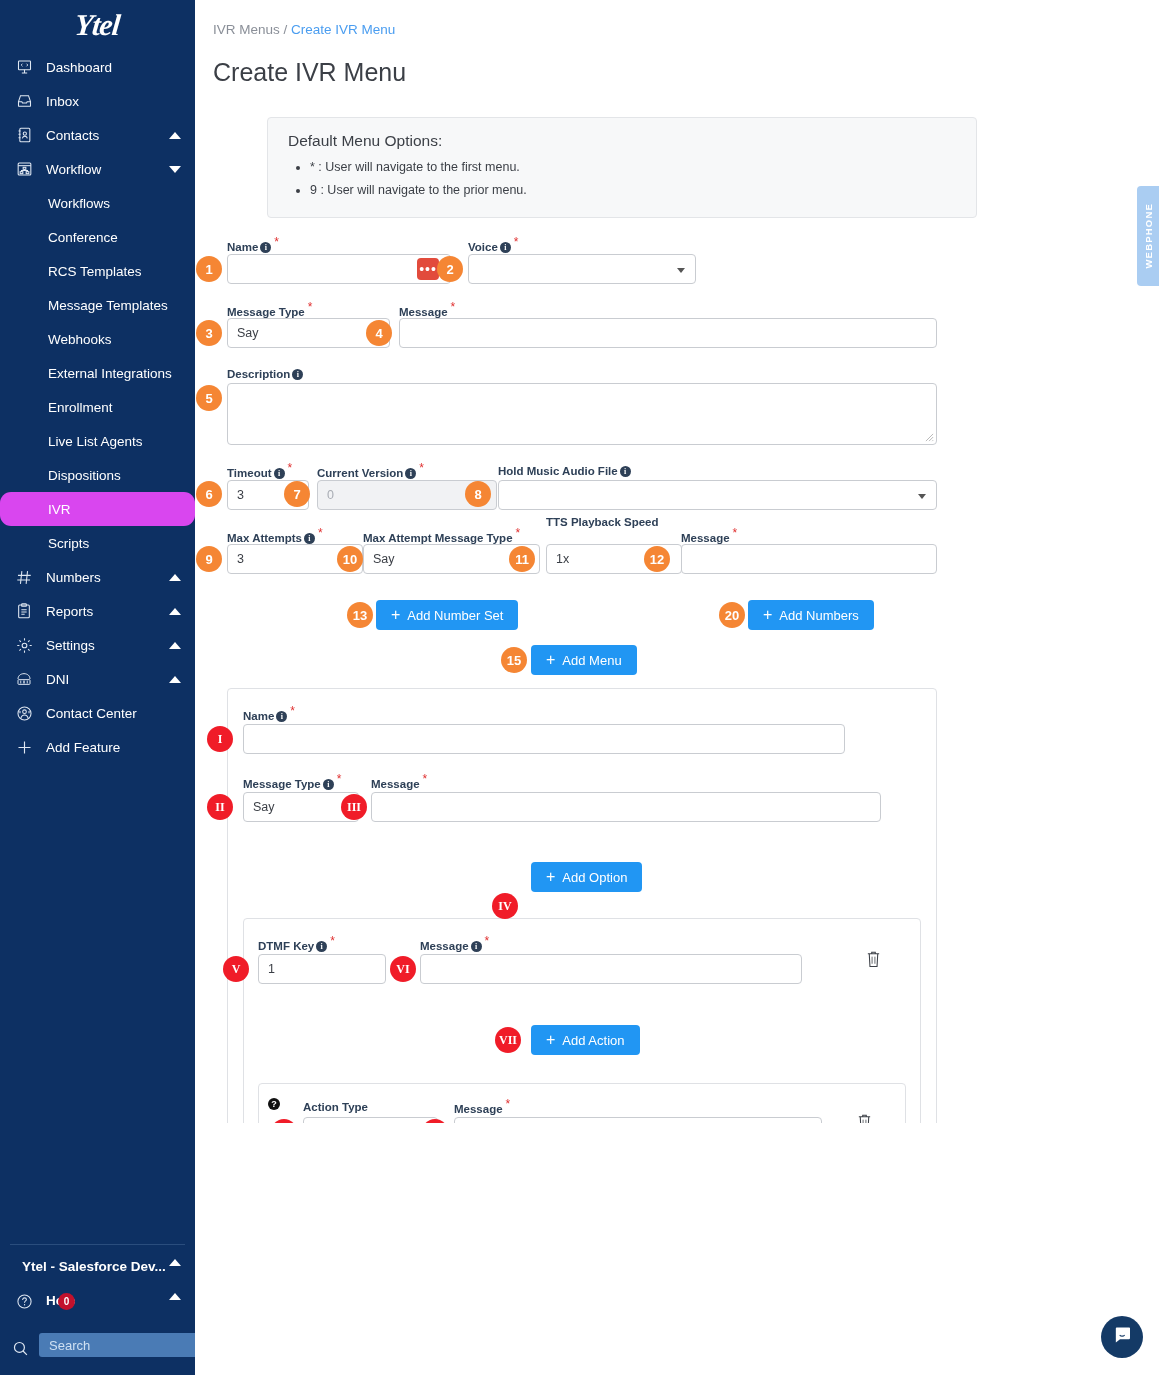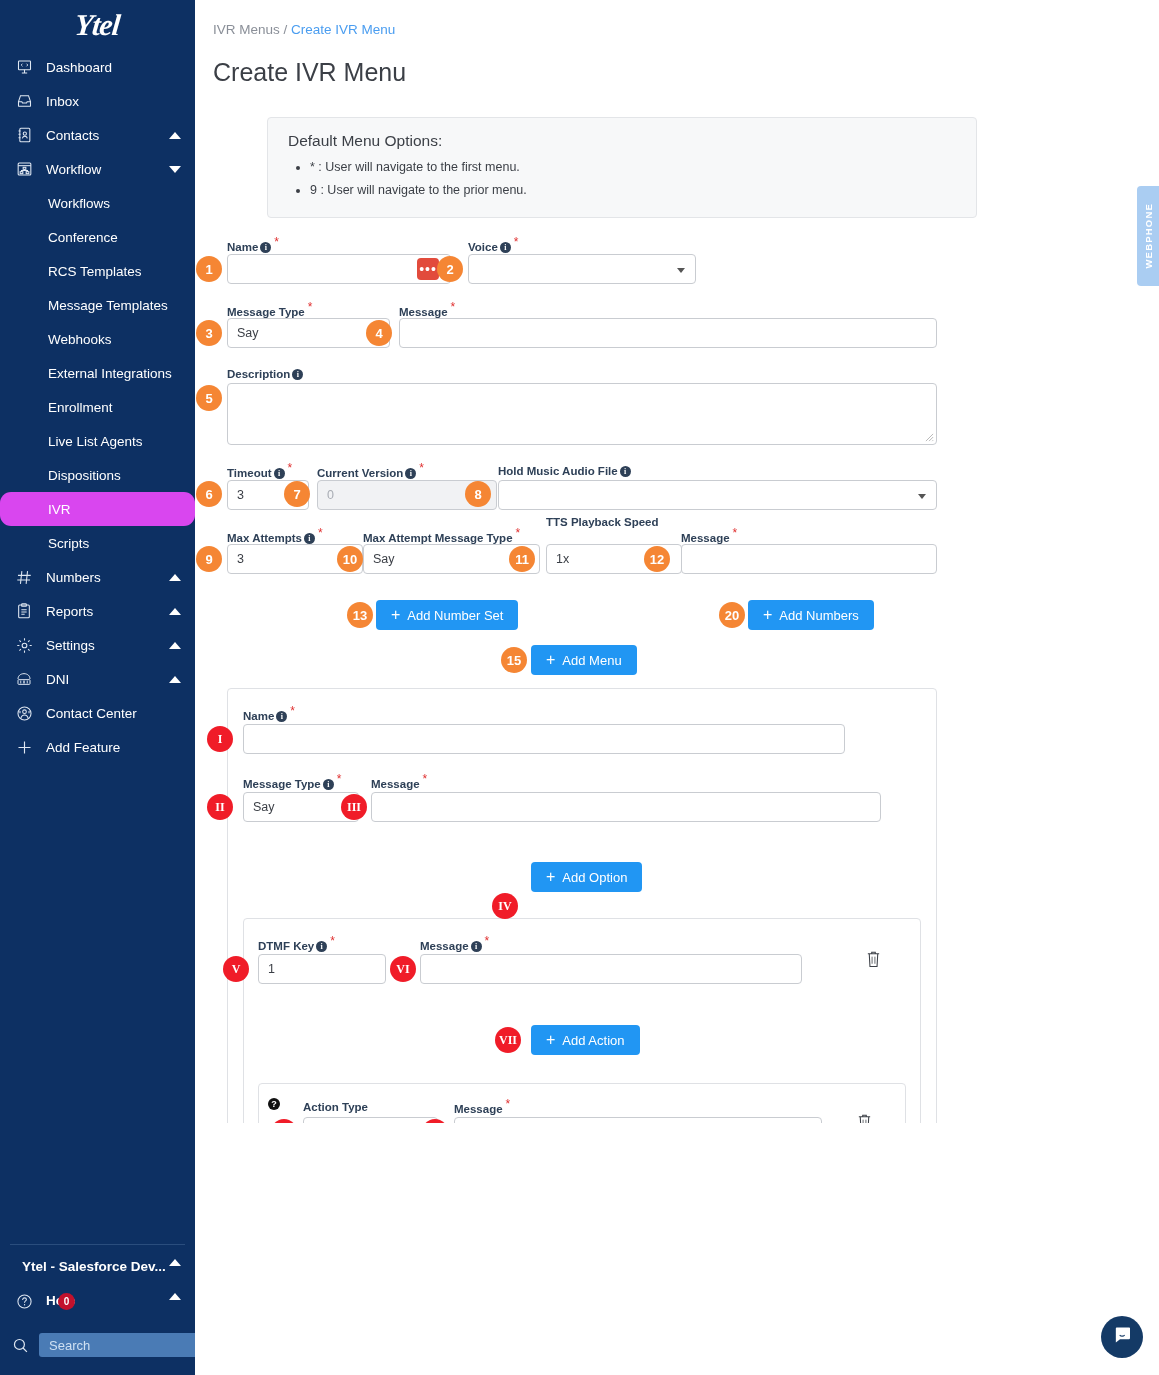--- a/index.html
+++ b/index.html
@@ -43,21 +43,21 @@
   .sb-divider { height:1px; background:#2a4d7d; margin:0 10px 14px 10px; }
   .bot-row { display:flex; align-items:flex-start; height:34px; padding:0 14px 0 12px;
     font-size:13.5px; font-weight:bold; color:#fff; cursor:pointer; position:relative; }
   .bot-row .nic { width:24px; flex:0 0 24px; margin-right:10px; display:flex; align-items:center; justify-content:center; }
   .bot-row .nlabel { flex:1; white-space:nowrap; }
   .help-badge {
     position:absolute; left:58px; top:0px; background:#c2112c; color:#fff;
     font-size:10px; width:17px; height:17px; border-radius:50%;
     display:flex; align-items:center; justify-content:center; font-weight:bold;
   }
-  #search-row { display:flex; align-items:center; padding:6px 20px 10px 12px; }
+  #search-row { display:flex; align-items:flex-end; padding:6px 20px 10px 12px; }
   #search-input {
     flex:1; margin-left:10px; height:24px; border:none; border-radius:3px;
     background:#4a7bb5; color:#ffffff; font-size:13px; padding:0 10px;
     font-family:"Liberation Sans", sans-serif;
   }
   #search-input::placeholder { color:#cfe0f2; }
 
   
   #main {
     position:absolute; left:195px; top:0; width:964px; height:1123px;

